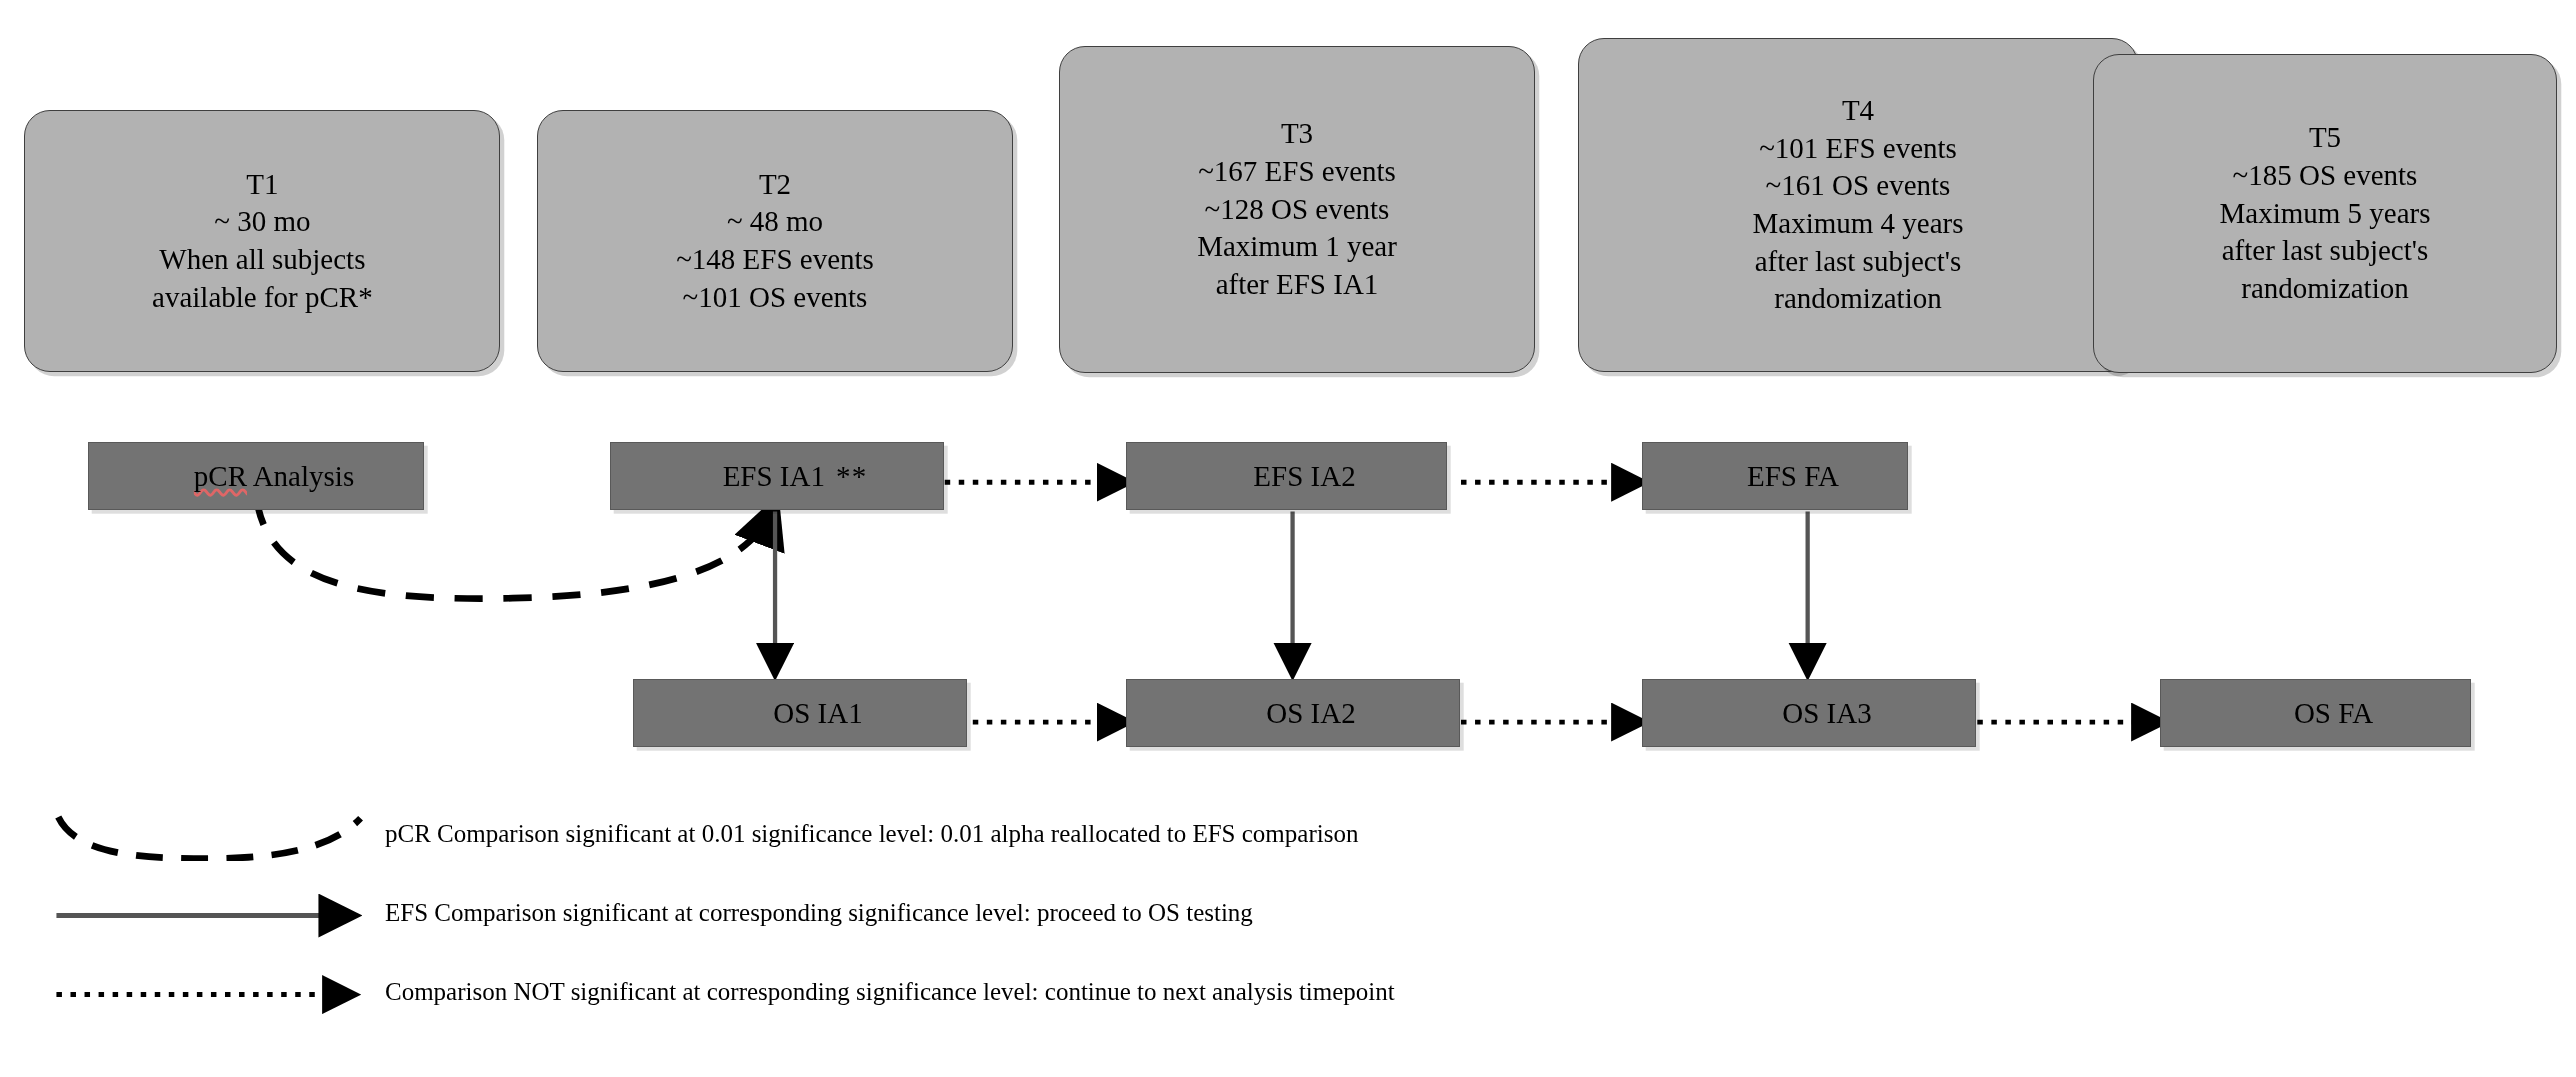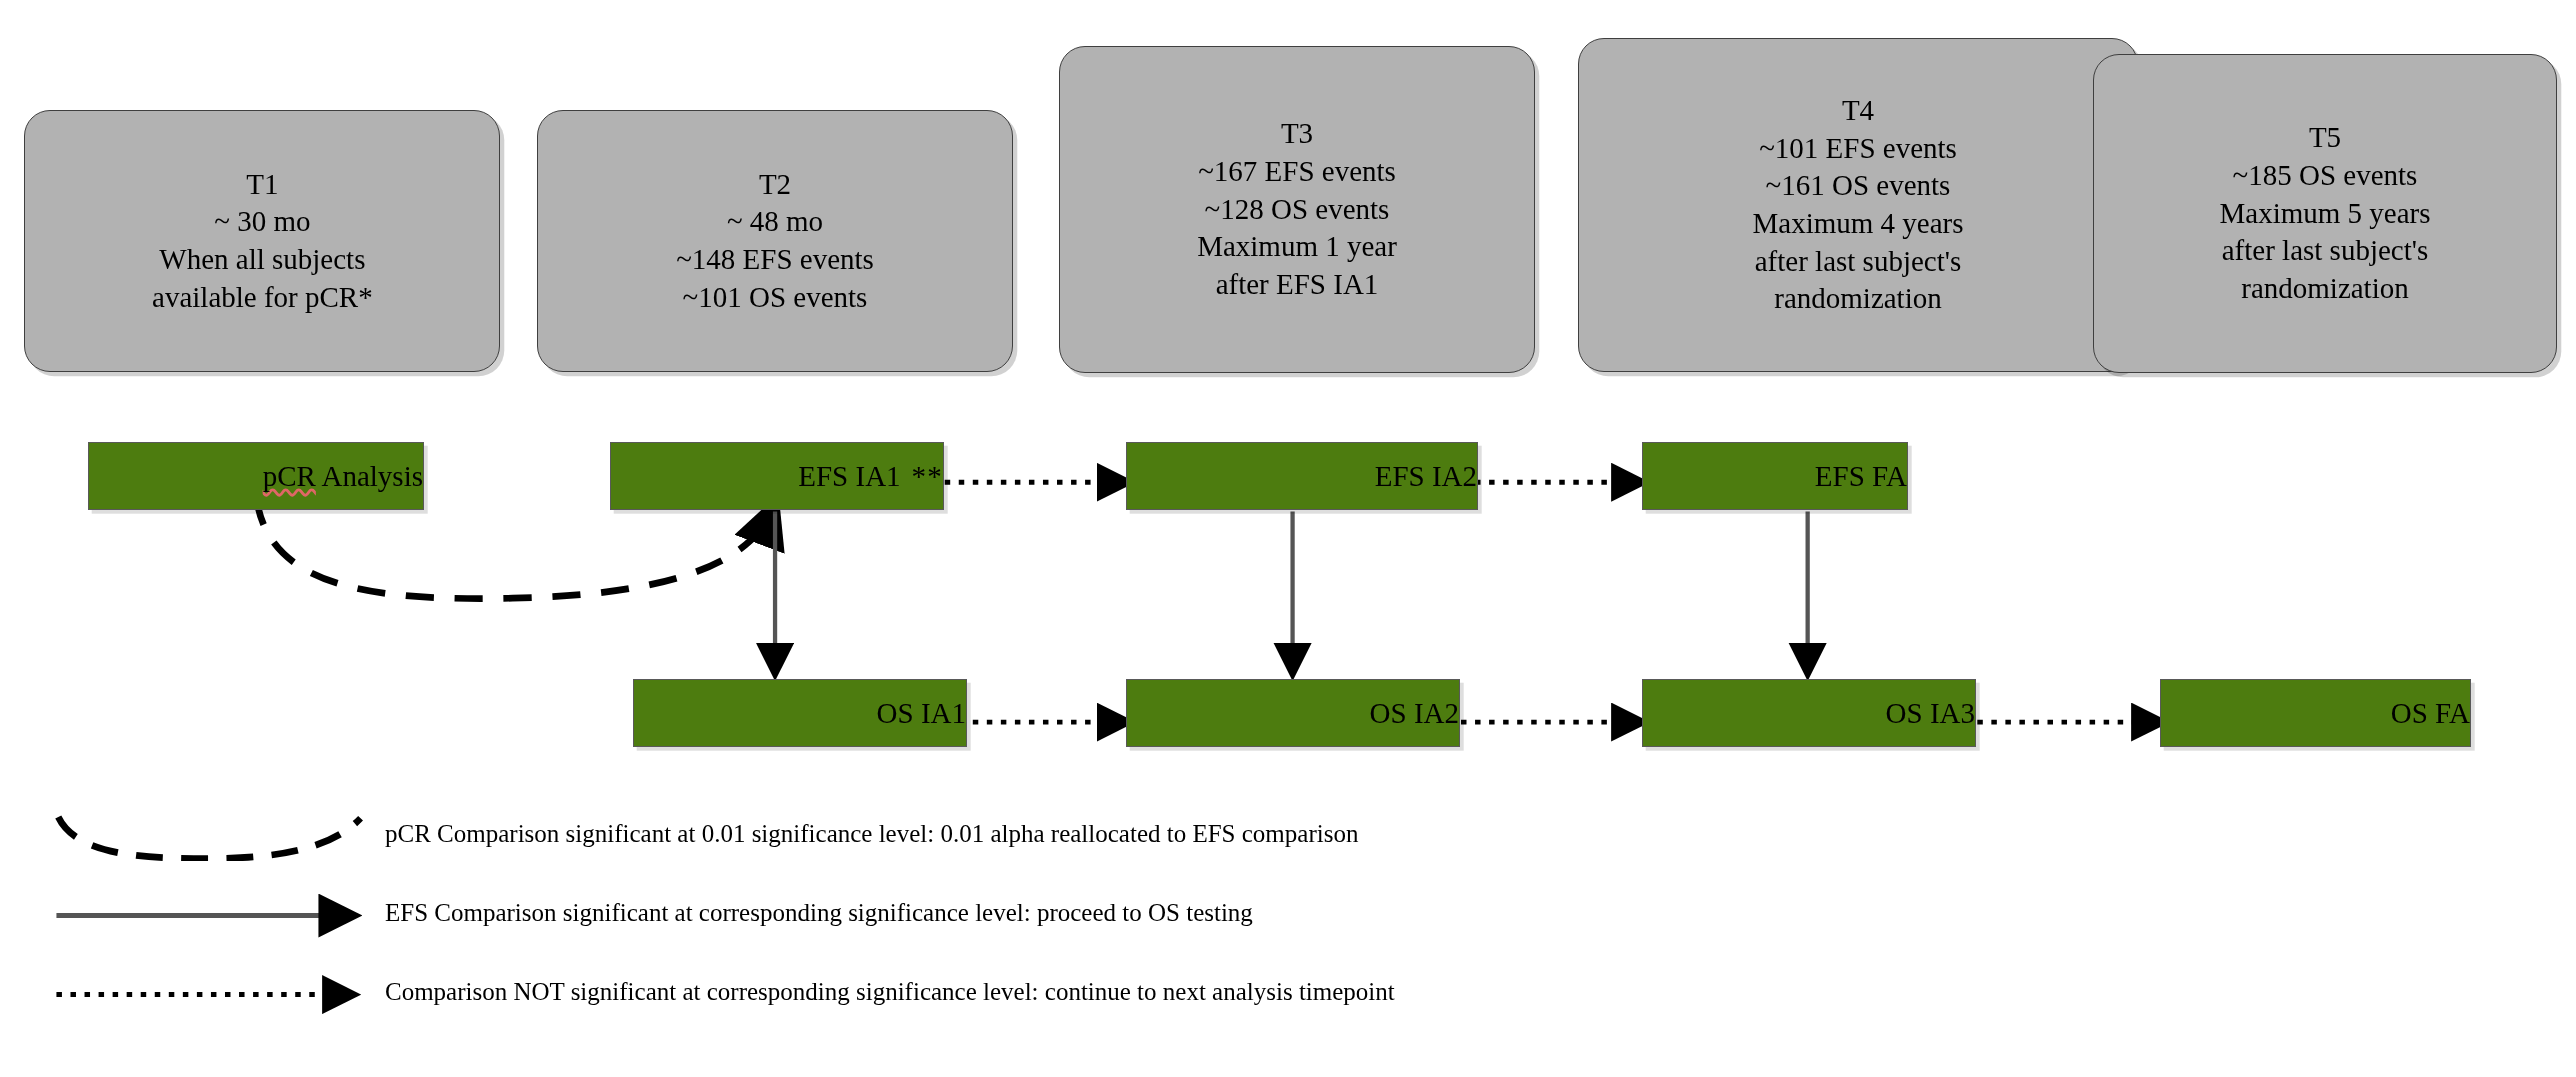--- a/index.html
+++ b/index.html
@@ -40,26 +40,26 @@
     font-size: 29px;
     line-height: 1.30;
     white-space: nowrap;
     color: #000000;
   }
 
   
   .an-box {
     position: absolute;
     box-sizing: border-box;
-    background: #4d7c0f;
+    background: #737373;
     border: 1.8px solid #595959;
     box-shadow: 3.7px 3.7px 0 rgba(0,0,0,0.13);
     display: flex;
     align-items: center;
-    justify-content: flex-end;
+    justify-content: center;
     text-align: center;
     padding-left: 36px;
   }
   .an-label {
     font-size: 29px;
     line-height: 1;
     white-space: nowrap;
     color: #000000;
   }
   .spell {
@@ -183,21 +183,21 @@
       <span class="spell">pCR</span><span> Analysis</span>
     </div>
   </div>
 
   <div class="an-box" style="left:610px; top:442px; width:334px; height:68px;">
     <div class="an-label">
       <span>EFS IA1</span><span class="stars" style="margin-left:11px;">**</span>
     </div>
   </div>
 
-  <div class="an-box" style="left:1126px; top:442px; width:352px; height:68px;font-family:Liberation Serif, serif;">
+  <div class="an-box" style="left:1126px; top:442px; width:321px; height:68px;font-family:Liberation Serif, serif;">
     <div class="an-label">EFS IA2</div>
   </div>
 
   <div class="an-box" style="left:1642px; top:442px; width:266px; height:68px;">
     <div class="an-label">EFS FA</div>
   </div>
 
   <div class="an-box" style="left:610px; top:679px; width:334px; height:68px;margin-left:23px;">
     <div class="an-label">OS IA1</div>
   </div>

